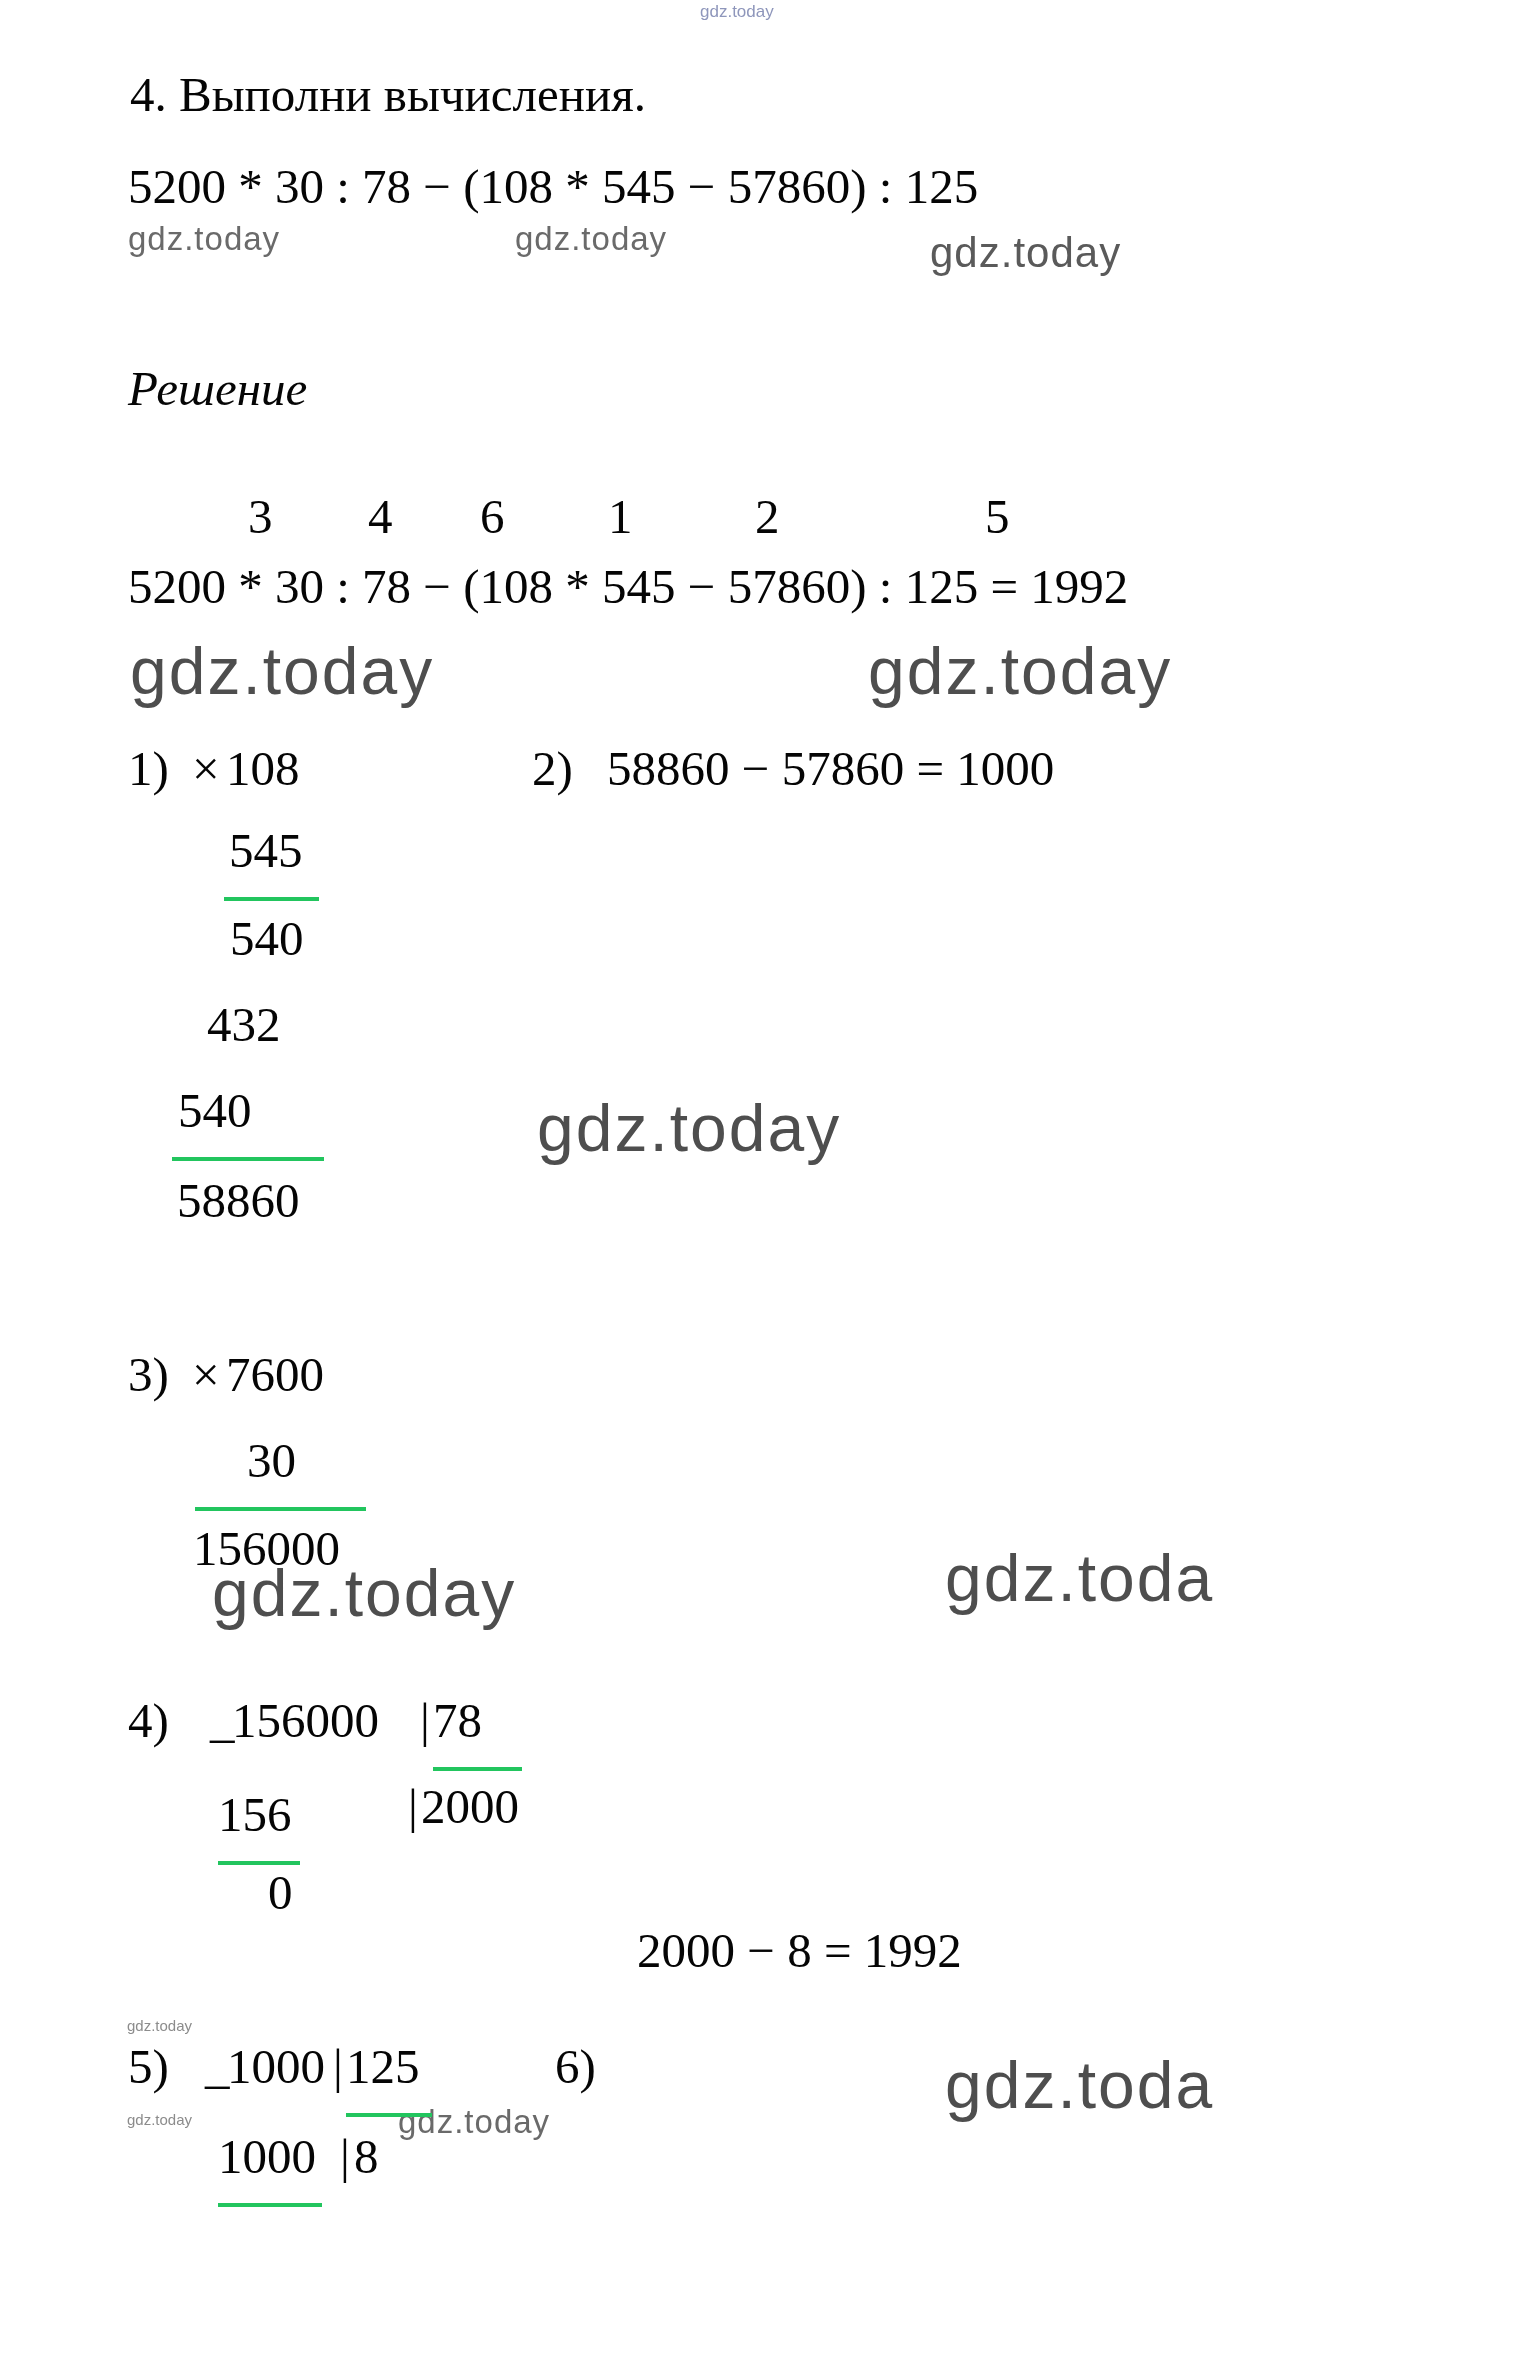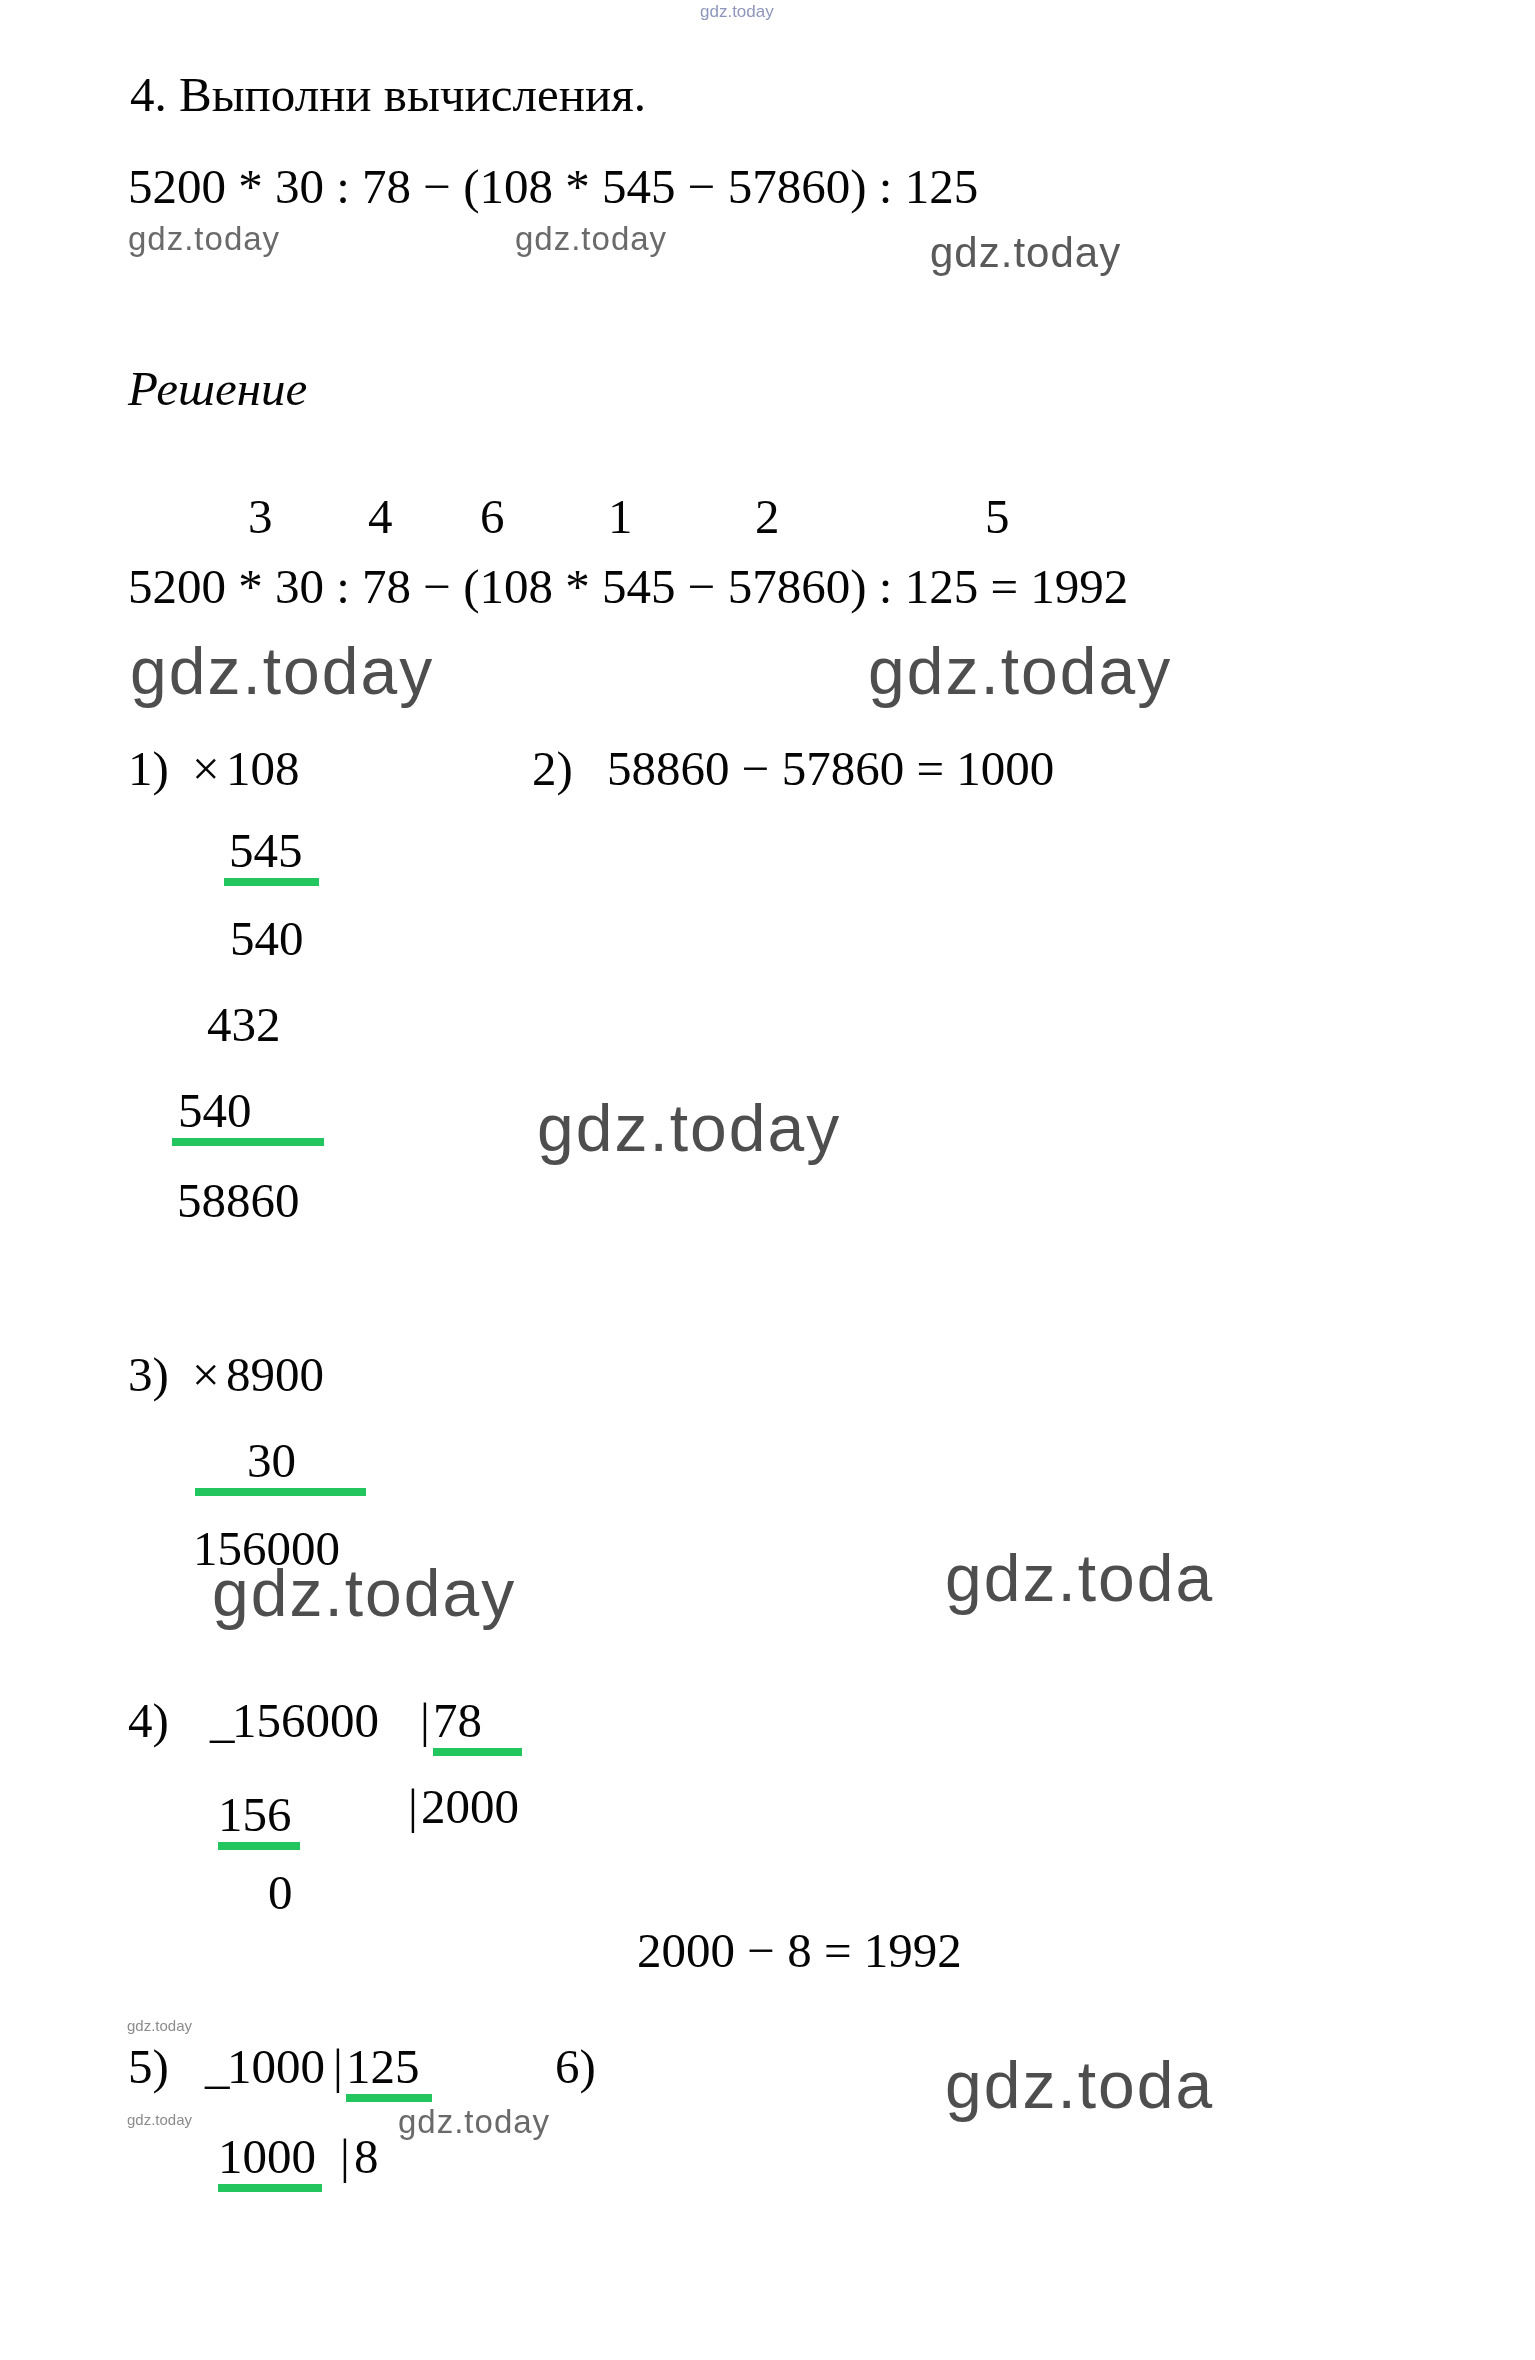--- a/index.html
+++ b/index.html
@@ -12,21 +12,21 @@
     color:#000;
   }
   .t {
     position:absolute;
     white-space:pre;
     font-size:49px;
     line-height:1.1;
     color:#050505;
   }
   .it { font-style:italic; }
-  .ul { border-bottom:8px solid #22c55e; padding-bottom:0; }
+  .ul { border-bottom:4px solid #22c55e; padding-bottom:19px; }
   .wm {
     position:absolute;
     font-family:"Liberation Sans", sans-serif;
     white-space:pre;
     line-height:1;
     font-weight:normal;
   }
   .wm-big  { font-size:66px; color:#4e4e4e; letter-spacing:2px; }
   .wm-med  { font-size:33px; color:#6a6a6a; letter-spacing:1px; }
   .wm-med2 { font-size:42px; color:#5a5a5a; letter-spacing:1px; }
@@ -73,21 +73,21 @@
   <span class="t" style="left:230px; top:912px;">540</span>
   <span class="t" style="left:207px; top:998px;">432</span>
   <span class="t ul" style="left:172px; top:1084px; padding-left:6px; padding-right:72px;">540</span>
   <span class="t" style="left:177px; top:1174px;">58860</span>
 
   <span class="t" style="left:532px; top:742px;">2)</span>
   <span class="t" style="left:607px; top:742px;">58860 − 57860 = 1000</span>
 
   <span class="t" style="left:128px; top:1348px;">3)</span>
   <span class="t" style="left:192px; top:1348px;">×</span>
-  <span class="t" style="left:226px; top:1348px;">8900</span>
+  <span class="t" style="left:226px; top:1348px;">7600</span>
   <span class="t ul" style="left:195px; top:1434px; padding-left:52px; padding-right:70px;">30</span>
   <span class="t" style="left:193px; top:1522px;">156000</span>
 
   <span class="t" style="left:128px; top:1694px;">4)</span>
   <span class="t" style="left:210px; top:1694px;">_</span>
   <span class="t" style="left:232px; top:1694px;">156000</span>
   <span class="t" style="left:420px; top:1694px;">|</span>
   <span class="t ul" style="left:433px; top:1694px; padding-right:40px;">78</span>
   <span class="t ul" style="left:218px; top:1780px; padding-right:8px;margin-top:8px;">156</span>
   <span class="t" style="left:408px; top:1780px;">|</span>

